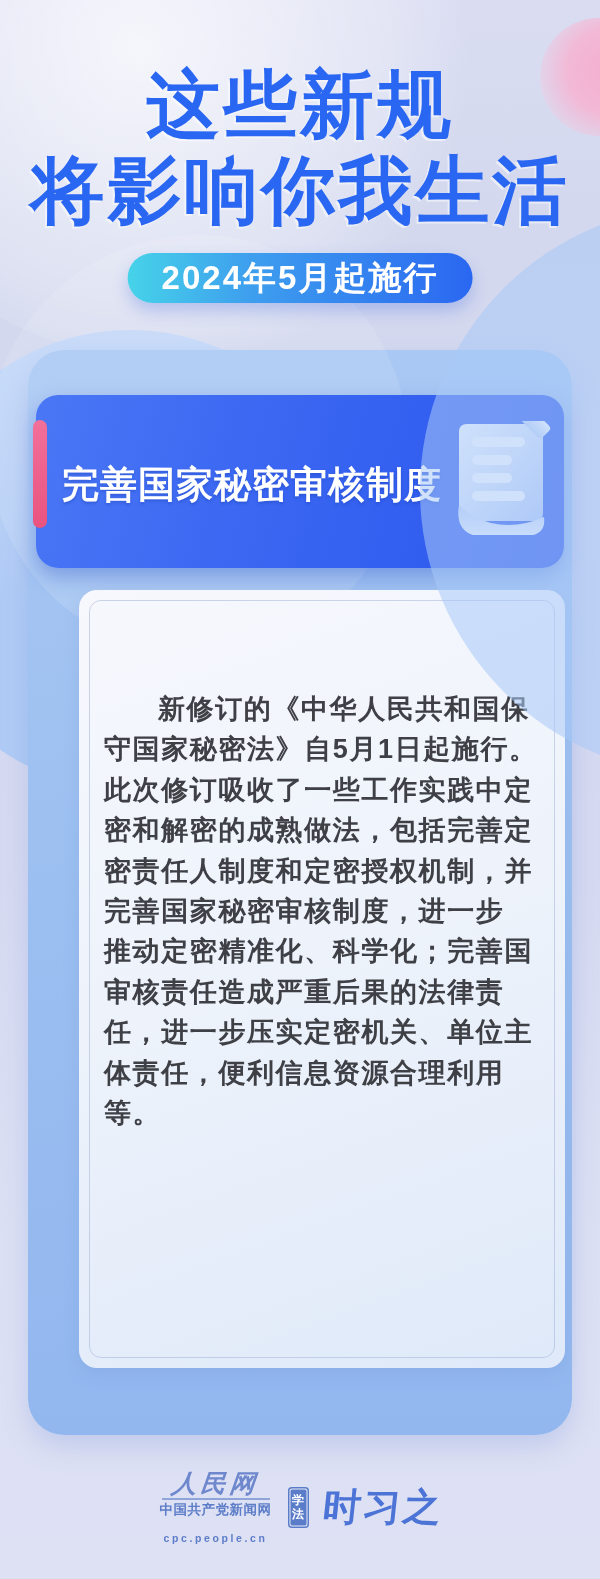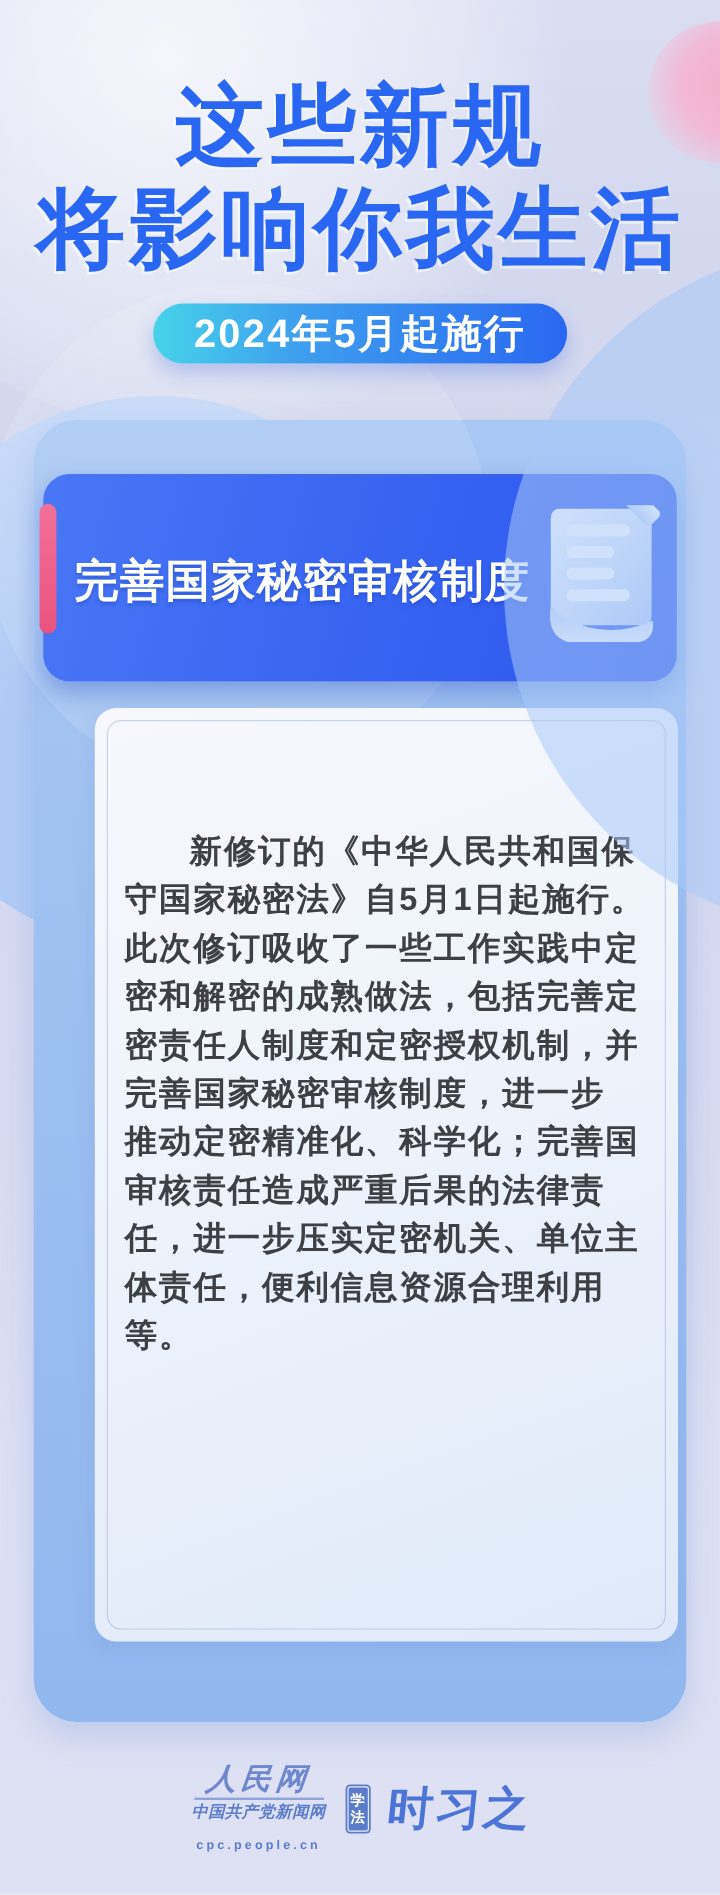--- a/index.html
+++ b/index.html
@@ -83,21 +83,21 @@
   .footer{
     position:absolute;left:0;top:1474px;width:600px;height:66px;z-index:2;
     display:flex;align-items:center;justify-content:center;gap:14px;
   }
   .pmw{display:flex;flex-direction:column;align-items:center;width:116px;}
   .pmw-script{
     color:#6E87CD;font-size:25px;font-weight:700;letter-spacing:4px;
     transform:skewX(-6deg);font-style:italic;line-height:26px;
   }
   .pmw-rule{width:108px;height:1.5px;background:#8FA5D9;margin:2px 0 1px 0;}
-  .pmw-cn{color:#5D7DC8;font-size:13.5px;font-weight:800;letter-spacing:.5px;white-space:nowrap;font-style:italic;}
+  .pmw-cn{color:#5D7DC8;font-size:13.5px;font-weight:800;letter-spacing:.5px;white-space:nowrap;}
   .pmw-url{color:#5D7DC8;font-size:10.5px;font-weight:700;letter-spacing:2.6px;margin-top:13px;}
   .xuefa-badge{
     width:21px;height:41px;border-radius:4px;background:#5B7CC9;
     display:flex;flex-direction:column;align-items:center;justify-content:center;
     box-shadow:inset 0 0 0 1.5px #5B7CC9, inset 0 0 0 2.5px rgba(255,255,255,.85);
   }
   .xuefa-badge span{color:#FFFFFF;font-size:12px;font-weight:800;line-height:14px;}
   .shixizhi{
     color:#4C73D6;font-size:38px;font-weight:900;letter-spacing:2px;
     transform:skewX(-6deg);white-space:nowrap;

